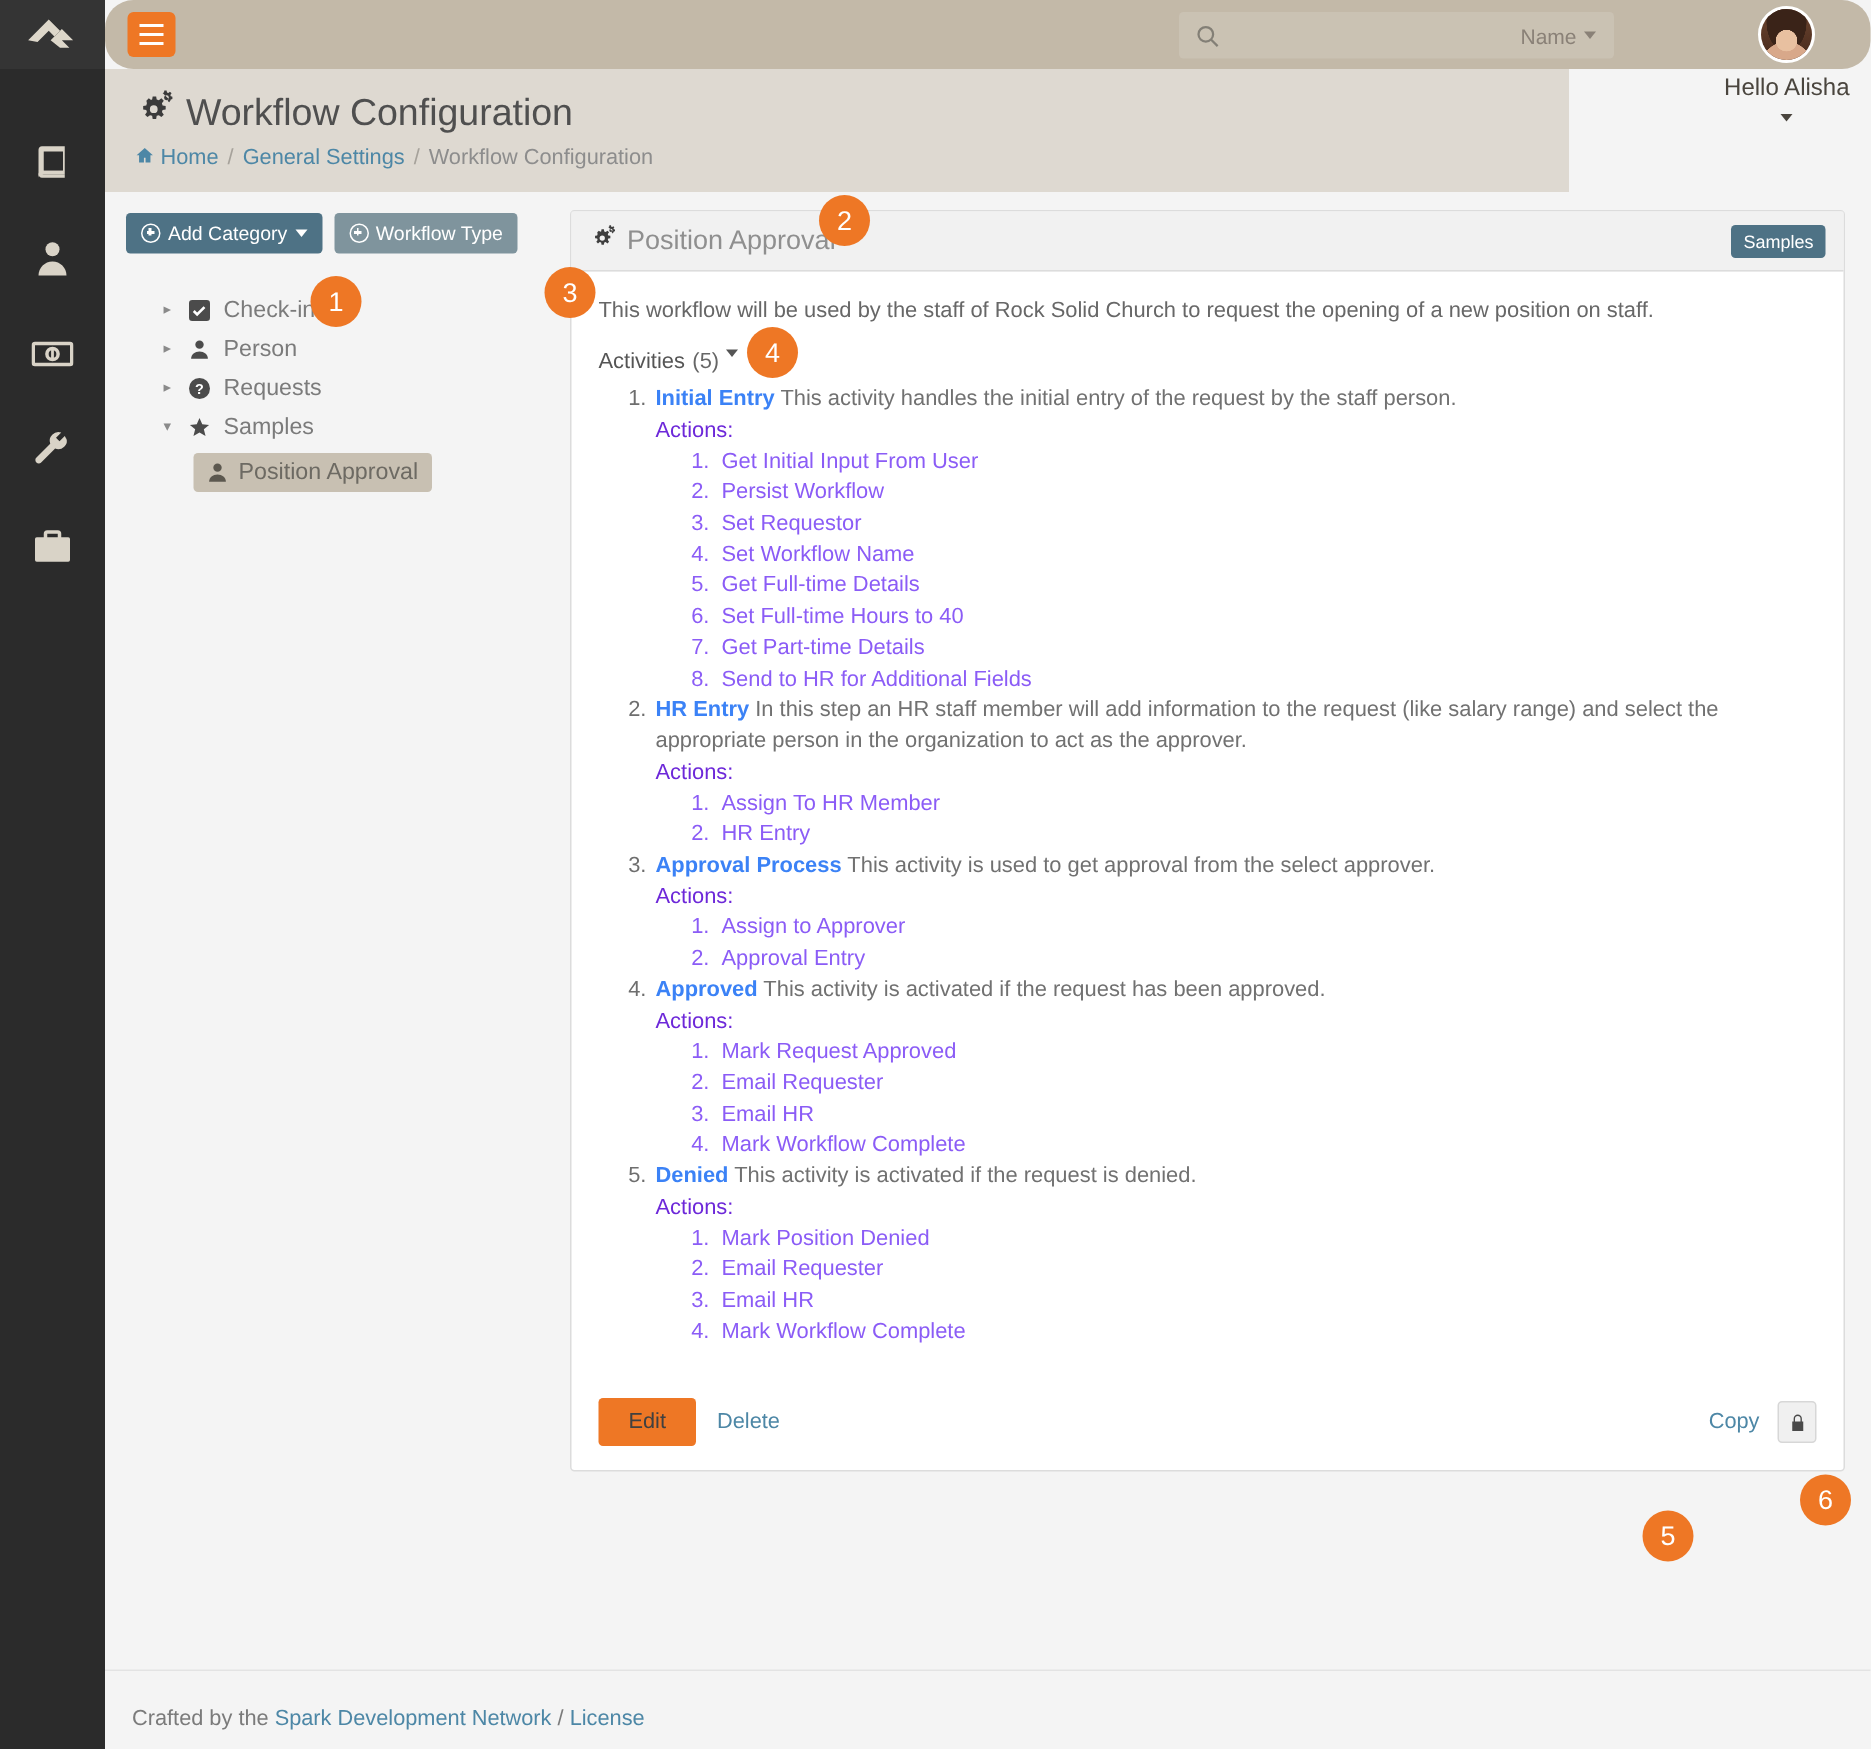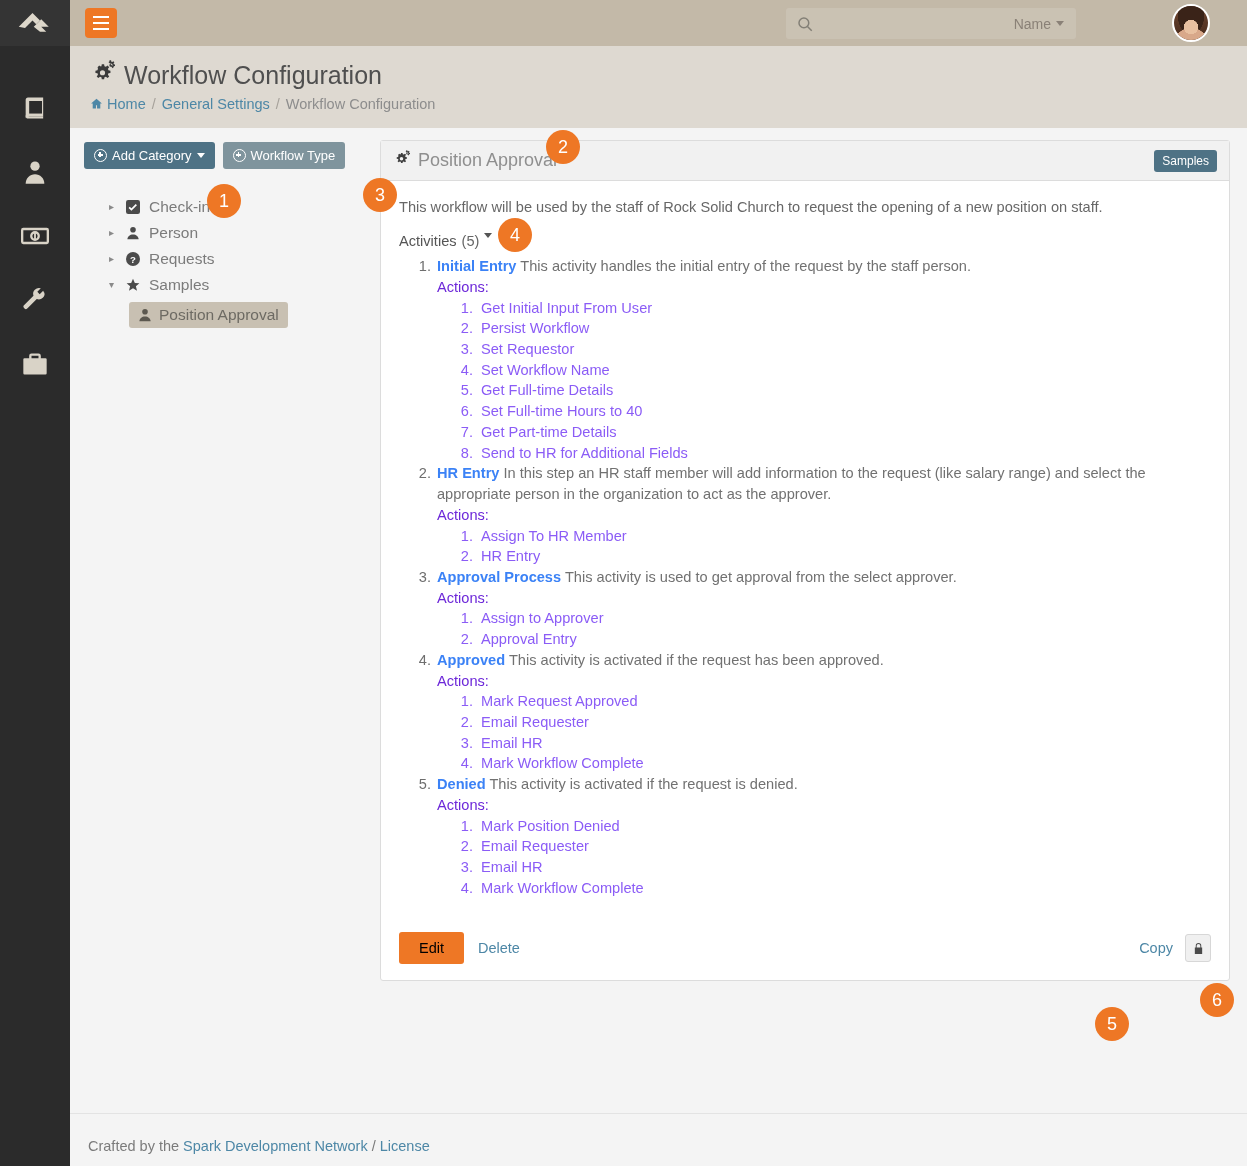--- a/index.html
+++ b/index.html
@@ -29,20 +29,21 @@
     cursor: pointer;
   }
   .rail-icon svg { width: 28px; height: 28px; fill: #d9d3c7; }
   #rail-icons { padding-top: 30px; }
 
   
   #topbar {
     position: absolute; left: 70px; top: 0;
     width: 1177px; height: 46px;
     background: #c3b9a8;
+    border-radius: 19px;
   }
   #hamburger {
     position: absolute; left: 15px; top: 8px;
     width: 32px; height: 30px;
     background: #ee7725; border-radius: 4px;
     display: flex; flex-direction: column; align-items: center; justify-content: center;
     gap: 4px; cursor: pointer;
   }
   #hamburger i { display: block; width: 16px; height: 2px; background: #fff; }
   #searchbox {
@@ -79,21 +80,21 @@
                 radial-gradient(circle at 50% 115%, #d8a88a 0 40%, transparent 41%),
                 radial-gradient(ellipse at 50% 25%, #3a2318 0 55%, transparent 56%),
                 linear-gradient(#6d4530, #46291b);
   }
   #user-name { font-size: 16px; color: #4a453e; }
   .caret { width: 0; height: 0; border-left: 4px solid transparent; border-right: 4px solid transparent; border-top: 5px solid currentColor; display: inline-block; }
 
   
   #page-header {
     position: absolute; left: 70px; top: 46px;
-    width: 1177px; height: 82px;
+    width: 976px; height: 82px;
     background: #ded9d1;
     padding: 14px 0 0 20px;
   }
   #page-title {
     font-size: 25px; color: #4f4f4f; font-weight: 400;
     display: flex; align-items: center; gap: 9px;
     line-height: 1.1;
   }
   #page-title .gear-icon svg { width: 25px; height: 25px; fill: #3b3b3b; }
   #breadcrumb {
@@ -195,21 +196,21 @@
     margin: 0 0 0 0; padding-left: 40px;
     color: #8b5cf6; font-size: 14.6px; line-height: 1.42;
   }
   ol.actions > li { padding-left: 4px; }
 
   #panel-footer {
     margin-top: 22px; padding: 12px 18px 16px 18px;
     display: flex; align-items: center; gap: 14px;
   }
   #btn-edit {
-    background: #ee7725; color: #000000; border: none; border-radius: 3px;
+    background: #ee7725; color: #404040; border: none; border-radius: 3px;
     font-size: 14.5px; padding: 8px 20px; cursor: pointer;
     font-family: "Liberation Sans", sans-serif;
   }
   .link-btn {
     background: none; border: none; color: #4d87a6; font-size: 14.5px;
     cursor: pointer; font-family: "Liberation Sans", sans-serif; padding: 0;
   }
   #footer-right { margin-left: auto; display: flex; align-items: center; gap: 12px; }
   #btn-lock {
     width: 26px; height: 28px; background: #f0f0f0;

